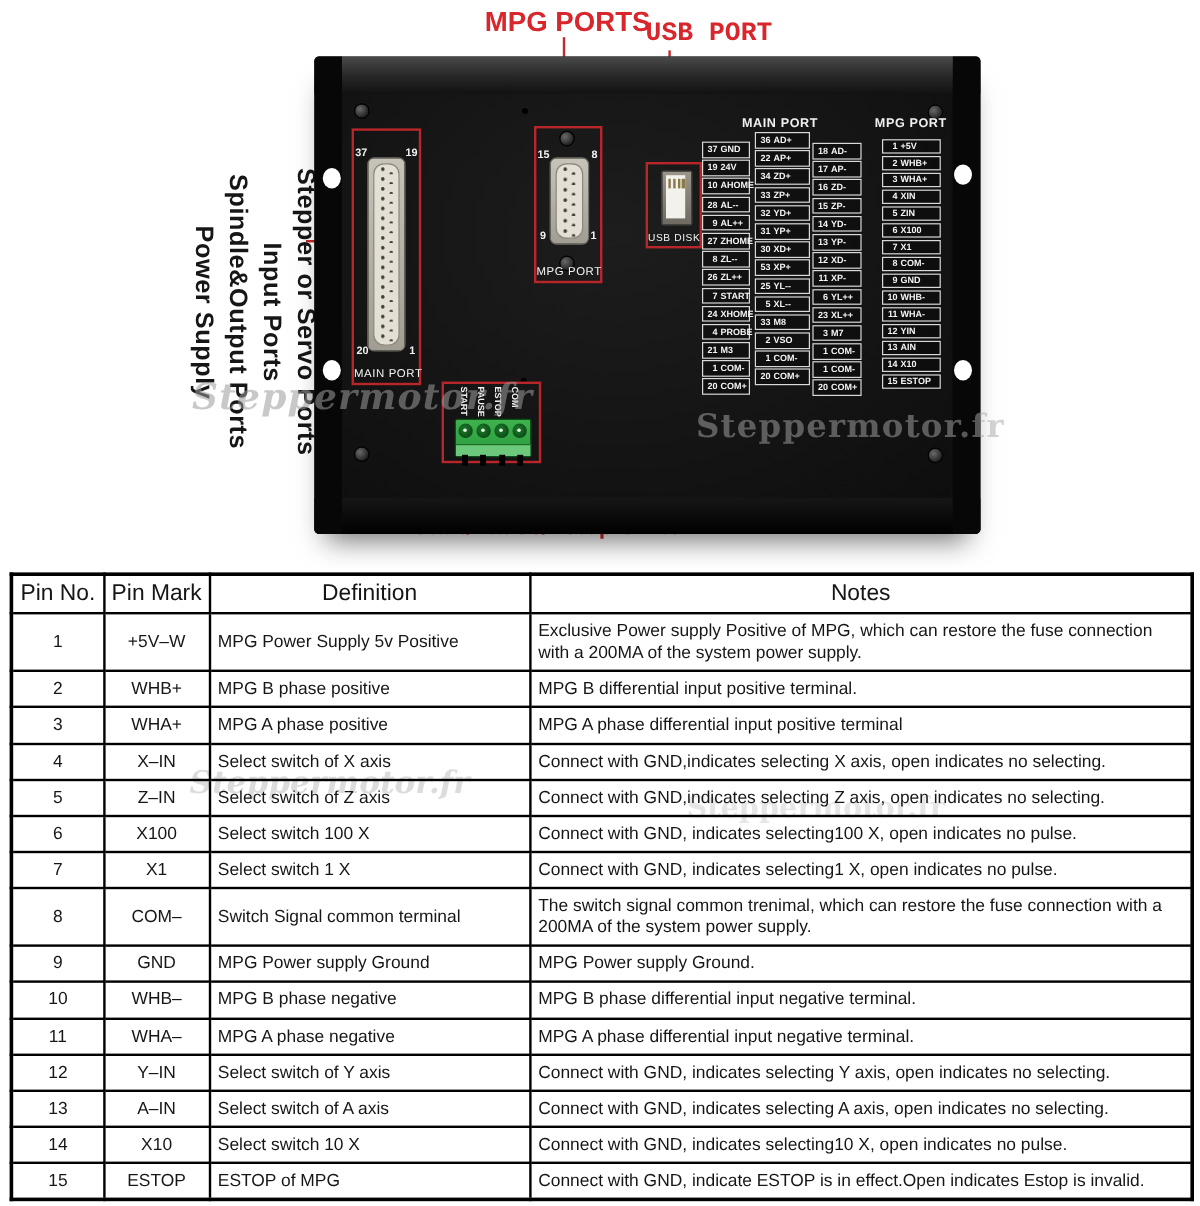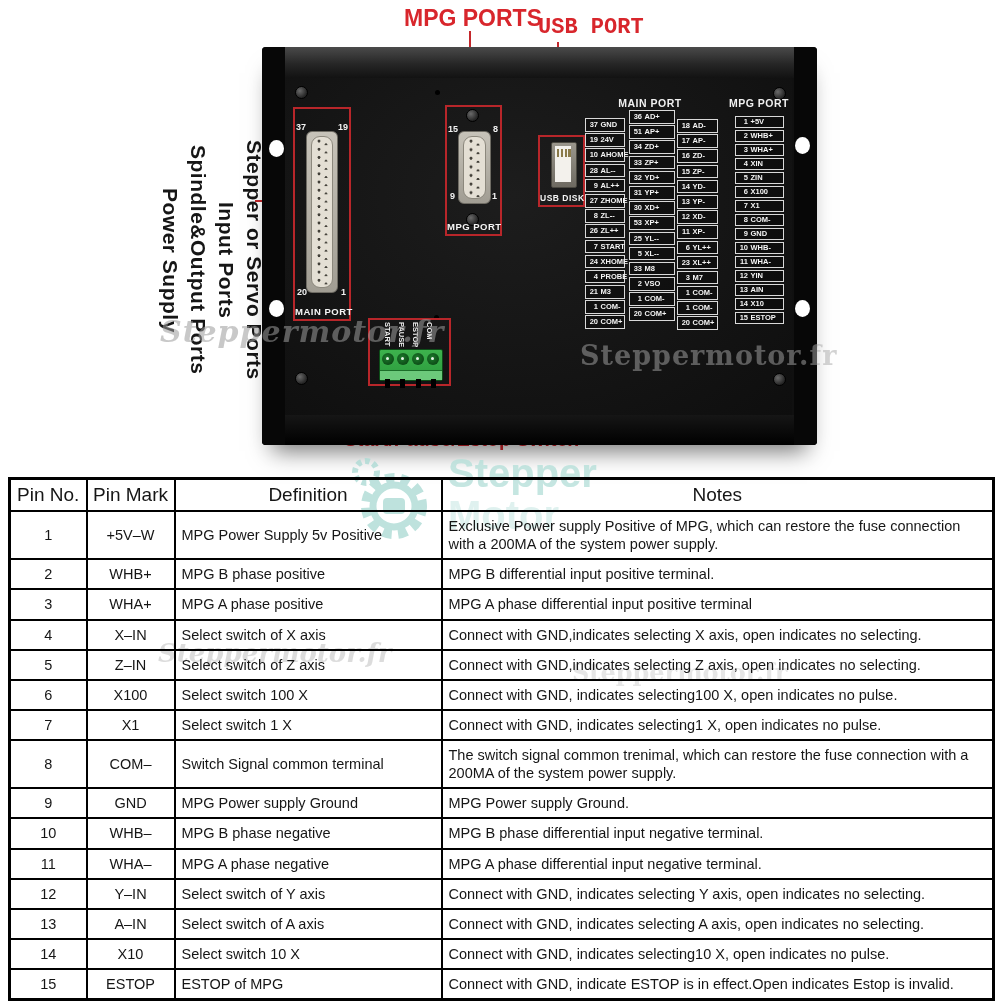--- a/index.html
+++ b/index.html
@@ -39,21 +39,21 @@
     border:1px solid #6f6c64;border-radius:6px;}
   .dsub-in{position:absolute;inset:4px;background:#e4dfd4;border-radius:9px;
     border:1px solid #8c887d;
     background-image:
       radial-gradient(circle at 7px 4px, #423f38 1.2px, transparent 1.8px),
       radial-gradient(circle at 14px 8px, #423f38 1.2px, transparent 1.8px);
     background-size:21px 8.2px;}
   .dsub-in.mpg{background-size:21px 8.6px;}
   .cnum{position:absolute;color:#f2f2f2;font-size:9px;font-weight:bold;}
   .clabel{position:absolute;left:0;right:0;bottom:2px;text-align:center;
-    color:#f5f5f5;font-size:9.5px;font-weight:bold;letter-spacing:.5px;white-space:nowrap;}
+    color:#f5f5f5;font-size:9.5px;font-weight:normal;letter-spacing:.5px;white-space:nowrap;}
 
   
   .usb-metal{position:absolute;left:11px;top:5px;width:24px;height:44px;
     background:linear-gradient(#9a968c,#6e6a61);border:1px solid #4a4840;border-radius:2px;}
   .usb-tongue{position:absolute;left:3px;top:3px;width:16px;height:36px;background:#f3f1ec;}
   .usb-contact{position:absolute;top:3px;width:2.5px;height:8px;background:#8a7a4a;}
 
   
   .ptitle{position:absolute;color:#f0f0f0;font-size:10.5px;font-weight:bold;
     letter-spacing:.5px;text-align:center;white-space:nowrap;}
@@ -252,21 +252,21 @@
           <span class="pnum">20</span>
           <span class="pname">COM+</span>
         </div>
       </div>
     <div class="port-col" style="left:367px;top:63px;width:46px;">
         <div class="pcell">
           <span class="pnum">36</span>
           <span class="pname">AD+</span>
         </div>
         <div class="pcell">
-          <span class="pnum">51</span>
+          <span class="pnum">22</span>
           <span class="pname">AP+</span>
         </div>
         <div class="pcell">
           <span class="pnum">34</span>
           <span class="pname">ZD+</span>
         </div>
         <div class="pcell">
           <span class="pnum">33</span>
           <span class="pname">ZP+</span>
         </div>
@@ -431,32 +431,20 @@
           <span class="pname">ESTOP</span>
         </div>
       </div>
   </div>
 
   <div class="wm wm-serif-i" style="left:160px;top:314px;font-size:30px;color:#9c9c9c;opacity:.55;letter-spacing:1px;">Steppermotor.fr</div>
   <div class="wm wm-serif" style="left:580px;top:340px;font-size:27px;color:#a8a8a8;opacity:.5;letter-spacing:1px;">Steppermotor.fr</div>
   <div class="wm wm-serif-i" style="left:158px;top:638px;font-size:26px;color:#8f8f8f;opacity:.3;">Steppermotor.fr</div>
   <div class="wm wm-serif" style="left:572px;top:658px;font-size:24px;color:#8f8f8f;opacity:.22;">Steppermotor.fr</div>
 
-  <div class="logo-wm">
-    <svg width="84" height="96" viewBox="0 0 42 48">
-      <circle cx="22" cy="27" r="14" fill="none" stroke="currentColor" stroke-width="5" stroke-dasharray="4.5 3.2"></circle>
-      <circle cx="22" cy="27" r="10.5" fill="none" stroke="currentColor" stroke-width="3.5"></circle>
-      <circle cx="8" cy="10" r="5.5" fill="none" stroke="currentColor" stroke-width="3" stroke-dasharray="2.4 1.8"></circle>
-      <rect x="16.5" y="23" width="11" height="8" rx="2" fill="currentColor"></rect>
-    </svg>
-    <div class="logo-text">
-      <div class="l1">Stepper</div>
-      <div class="l2">Motor</div>
-    </div>
-  </div>
 
   <div class="spec-wrap">
     <table class="spec">
       <colgroup>
           <col style="width:77px">
           <col style="width:88px">
           <col style="width:267px">
           <col style="width:552px">
         </colgroup>
       <thead>

